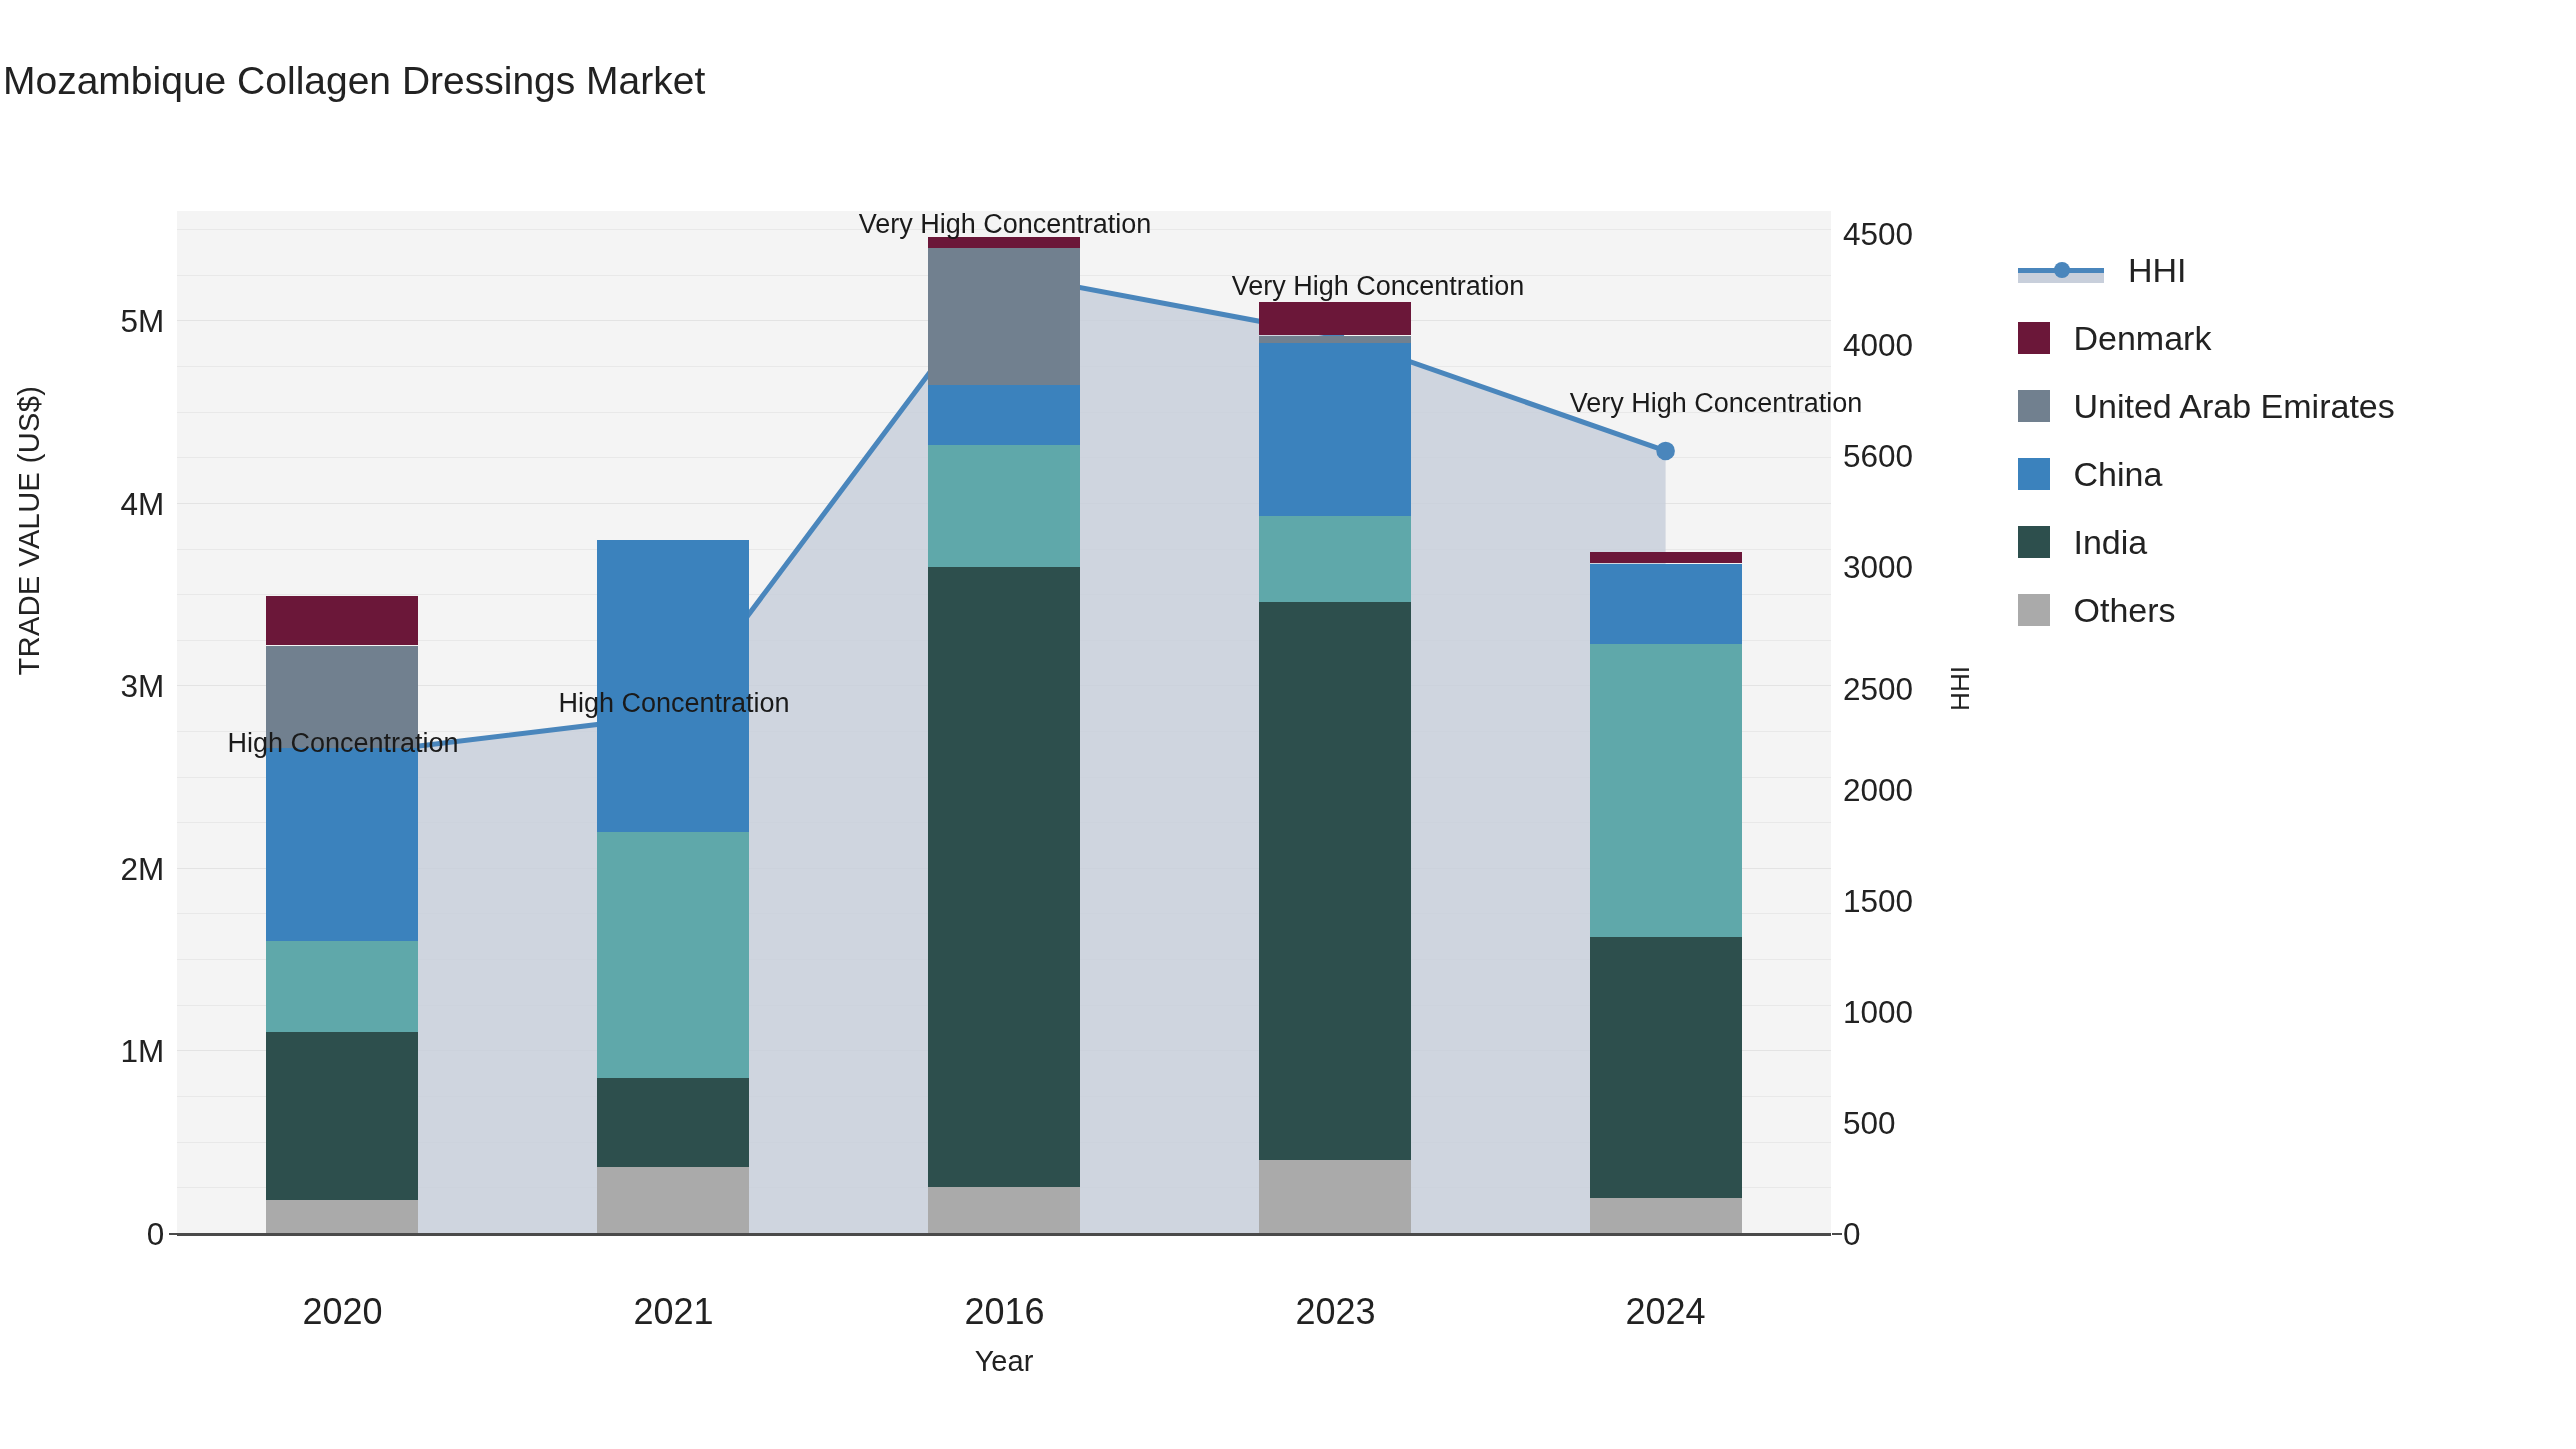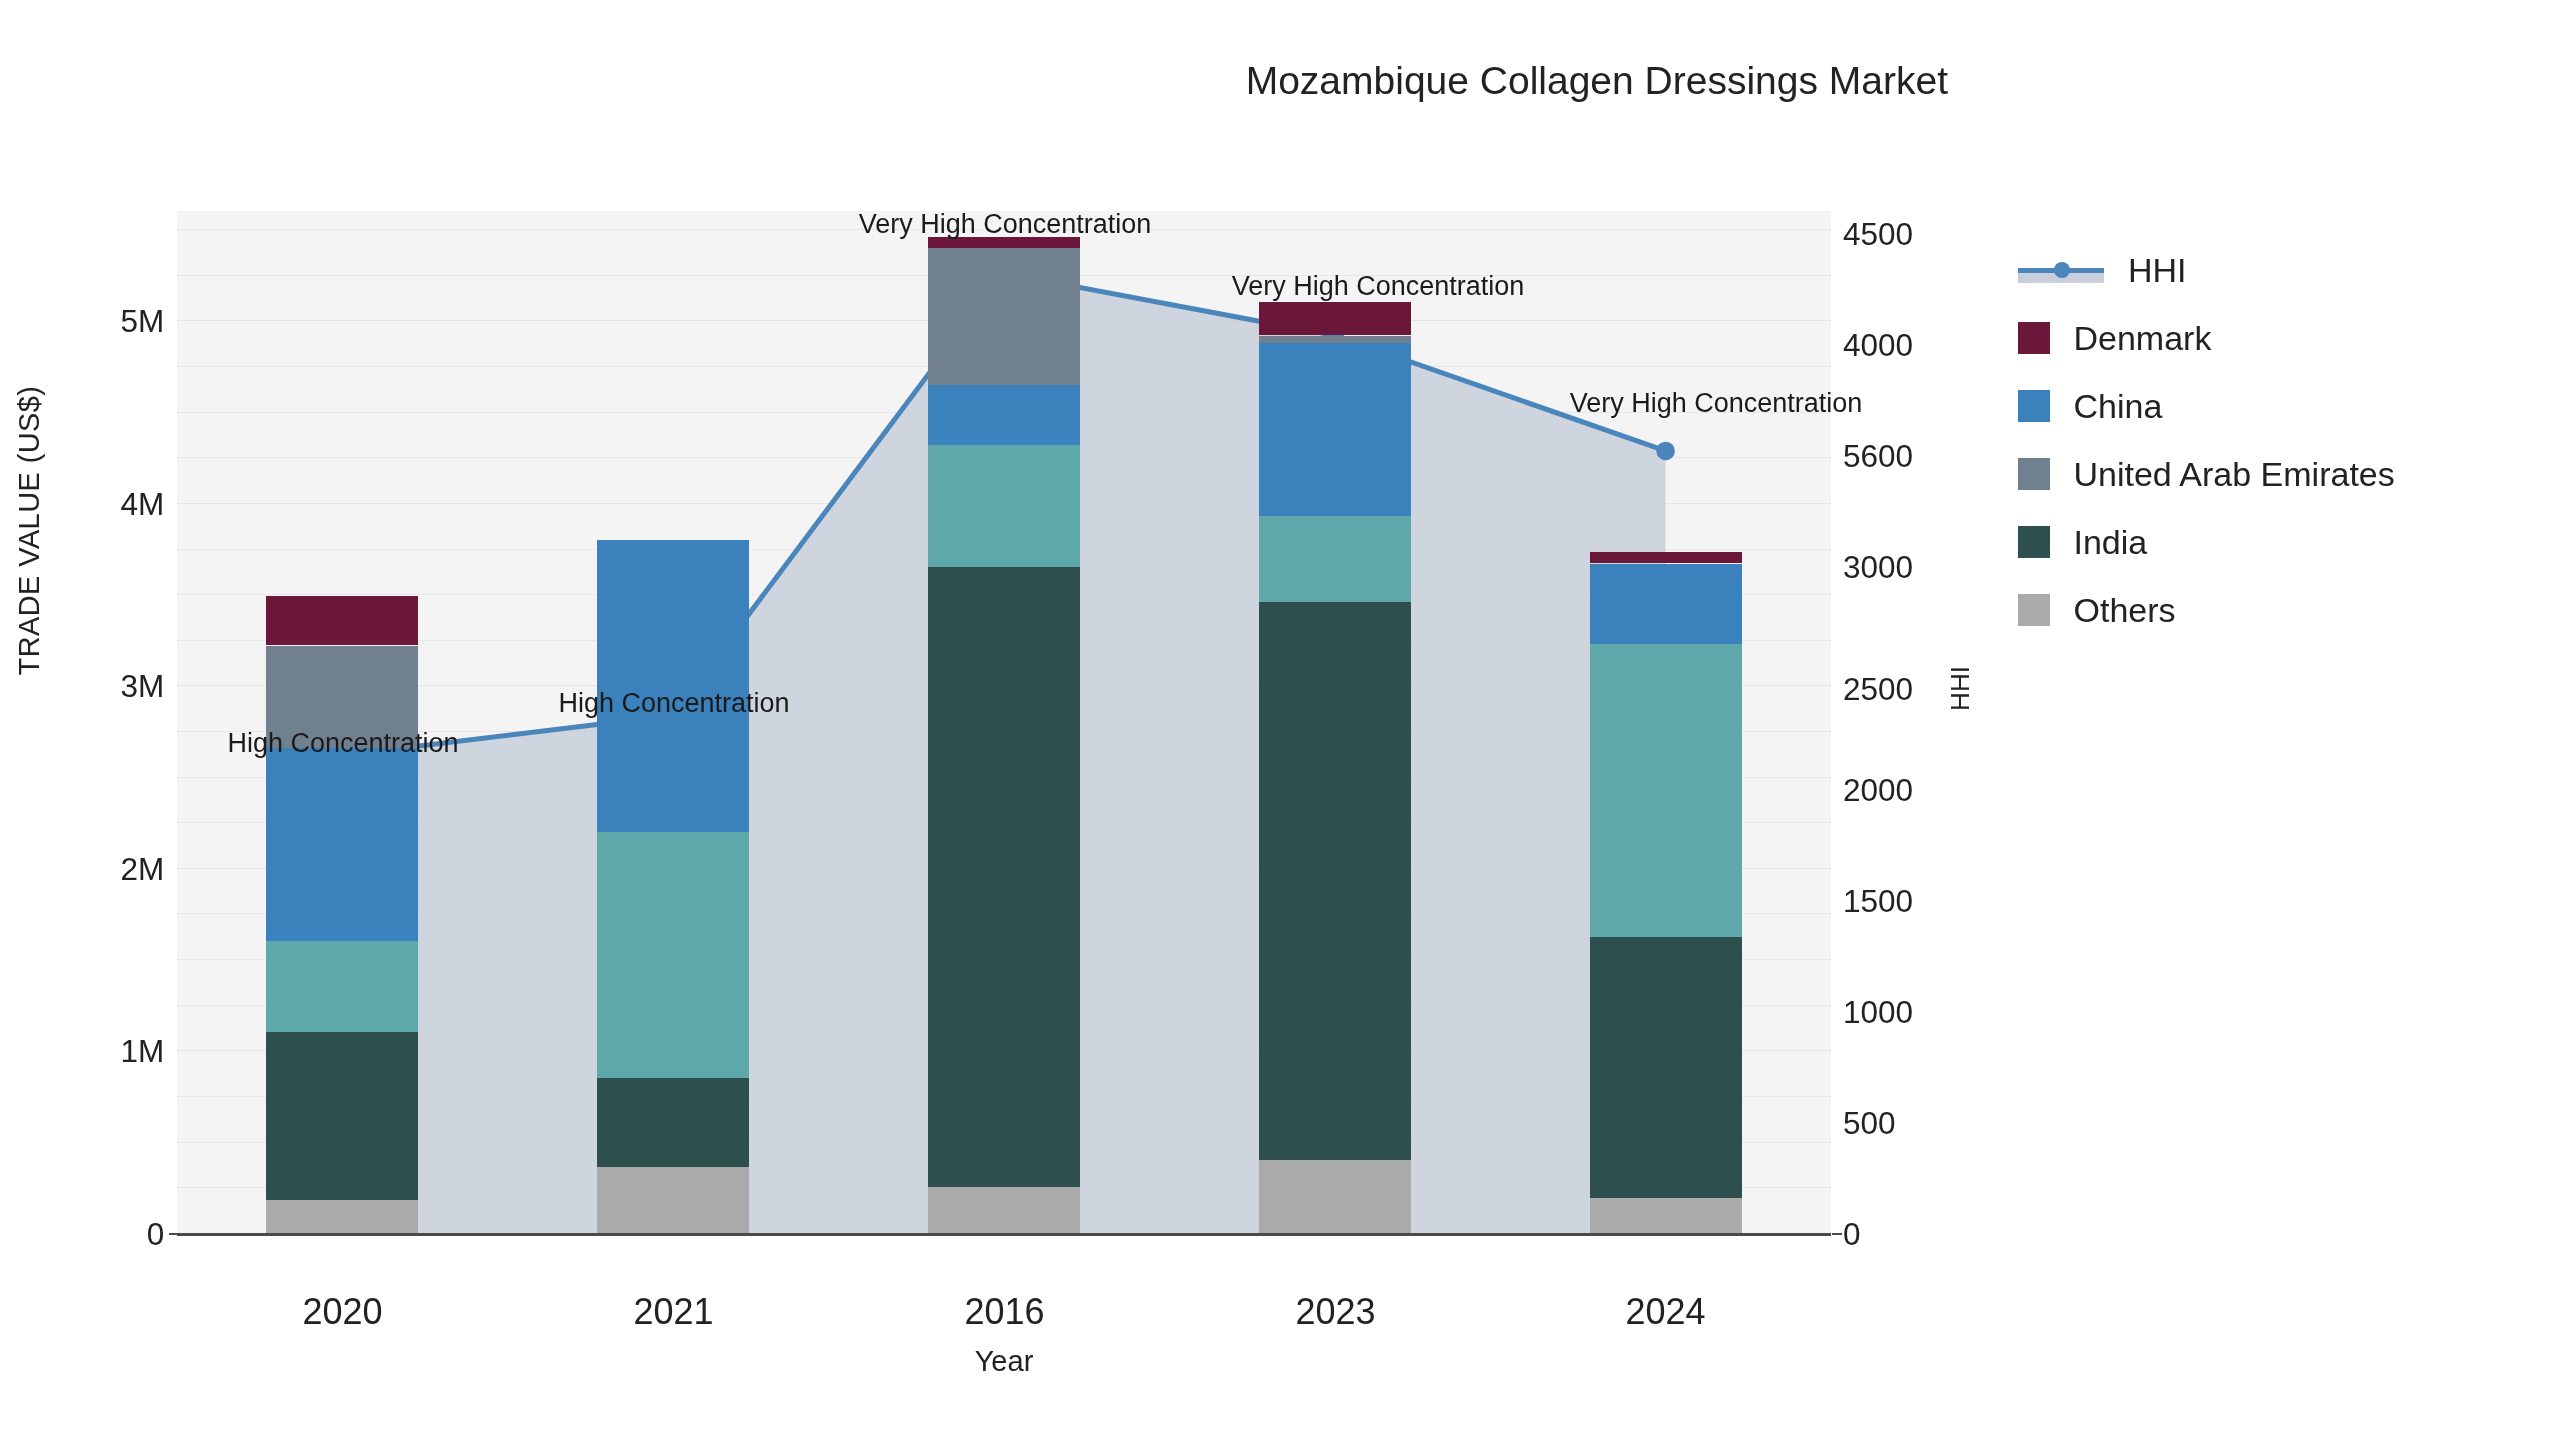--- a/index.html
+++ b/index.html
@@ -5,21 +5,21 @@
   html,body{margin:0;padding:0;}
   body{
     width:2576px;height:1449px;
     background:#ffffff;
     font-family:"Liberation Sans","DejaVu Sans",sans-serif;
     overflow:hidden;
     position:relative;
   }
   
   #title-block{
-    position:absolute;left:16px;top:56px;width:1932px;text-align:right;
+    position:absolute;left:3px;top:56px;width:1932px;text-align:left;
     color:#222222;font-size:39px;line-height:1.30;font-weight:400;
   }
   #title-line2{display:block;}
 
   
   #plot-frame{
     position:absolute;left:177px;top:211px;width:1654px;height:1022px;
     background:#f4f4f4;
   }
   #gridlines{position:absolute;inset:0;}
@@ -228,28 +228,28 @@
         <span class="lm-line" style="background: rgb(74, 134, 188);"></span>
         <span class="lm-dot" style="background: rgb(74, 134, 188);"></span>
       </span>
       <span class="legend-label">HHI</span>
     </div>
     <div class="legend-row">
       <span class="legend-swatch" style="background: rgb(107, 23, 57);"></span>
       <span class="legend-label">Denmark</span>
     </div>
     <div class="legend-row">
+      <span class="legend-swatch" style="background: rgb(113, 128, 143);"></span>
+      <span class="legend-label">United Arab Emirates</span>
+    </div>
+    <div class="legend-row">
       <span class="legend-swatch" style="background: rgb(59, 130, 189);"></span>
       <span class="legend-label">China</span>
     </div>
     <div class="legend-row">
-      <span class="legend-swatch" style="background: rgb(113, 128, 143);"></span>
-      <span class="legend-label">United Arab Emirates</span>
-    </div>
-    <div class="legend-row">
       <span class="legend-swatch" style="background: rgb(45, 79, 77);"></span>
       <span class="legend-label">India</span>
     </div>
     <div class="legend-row">
       <span class="legend-swatch" style="background: rgb(170, 170, 170);"></span>
       <span class="legend-label">Others</span>
     </div>
   </div>
 
 

